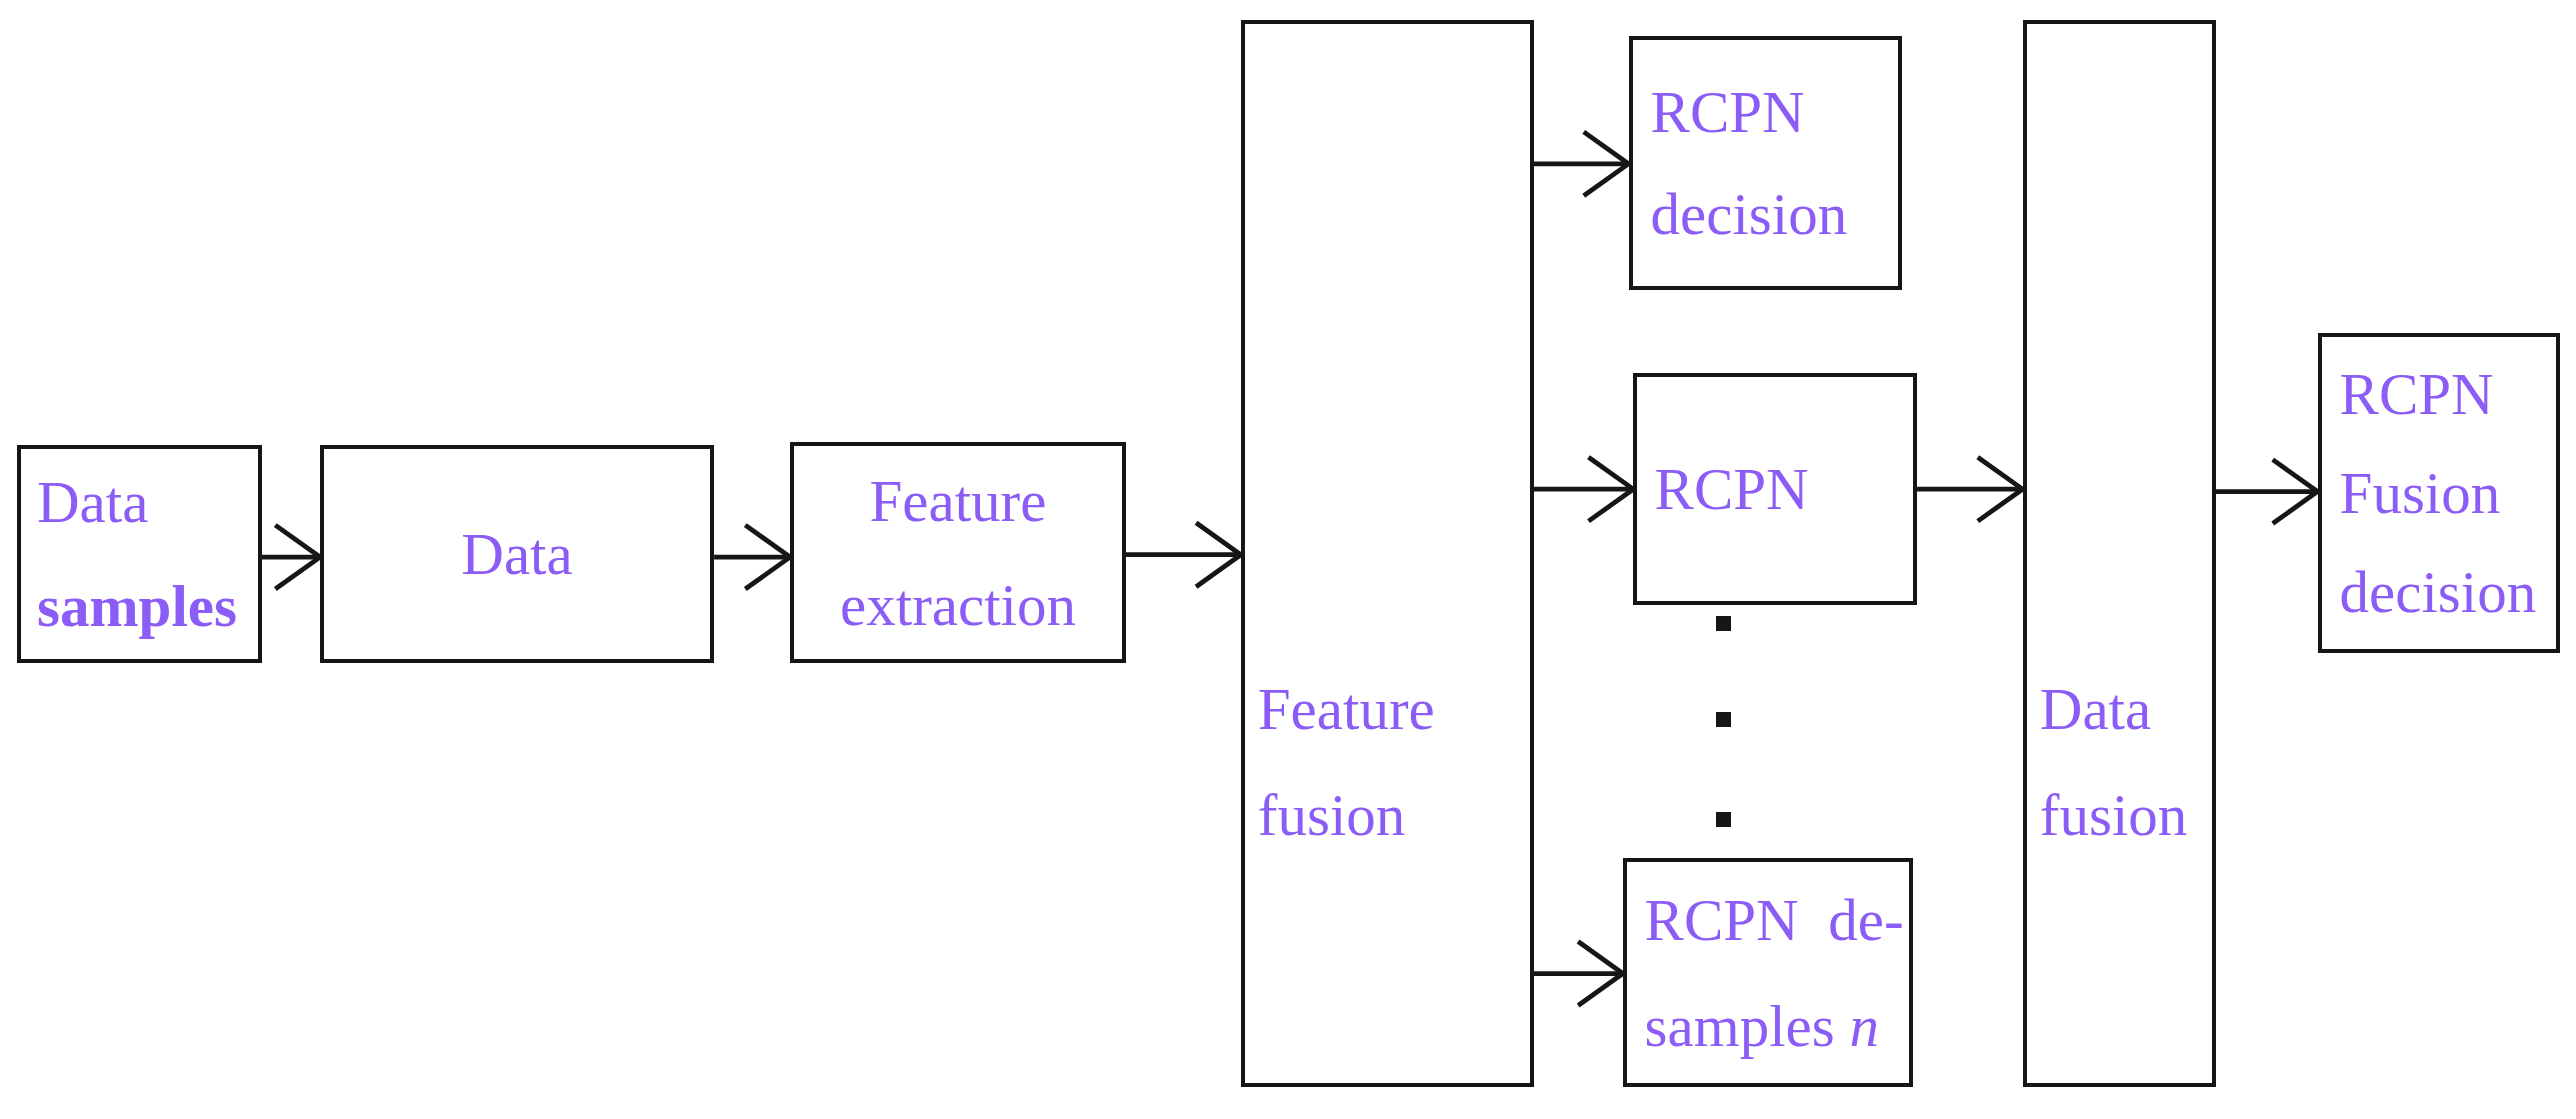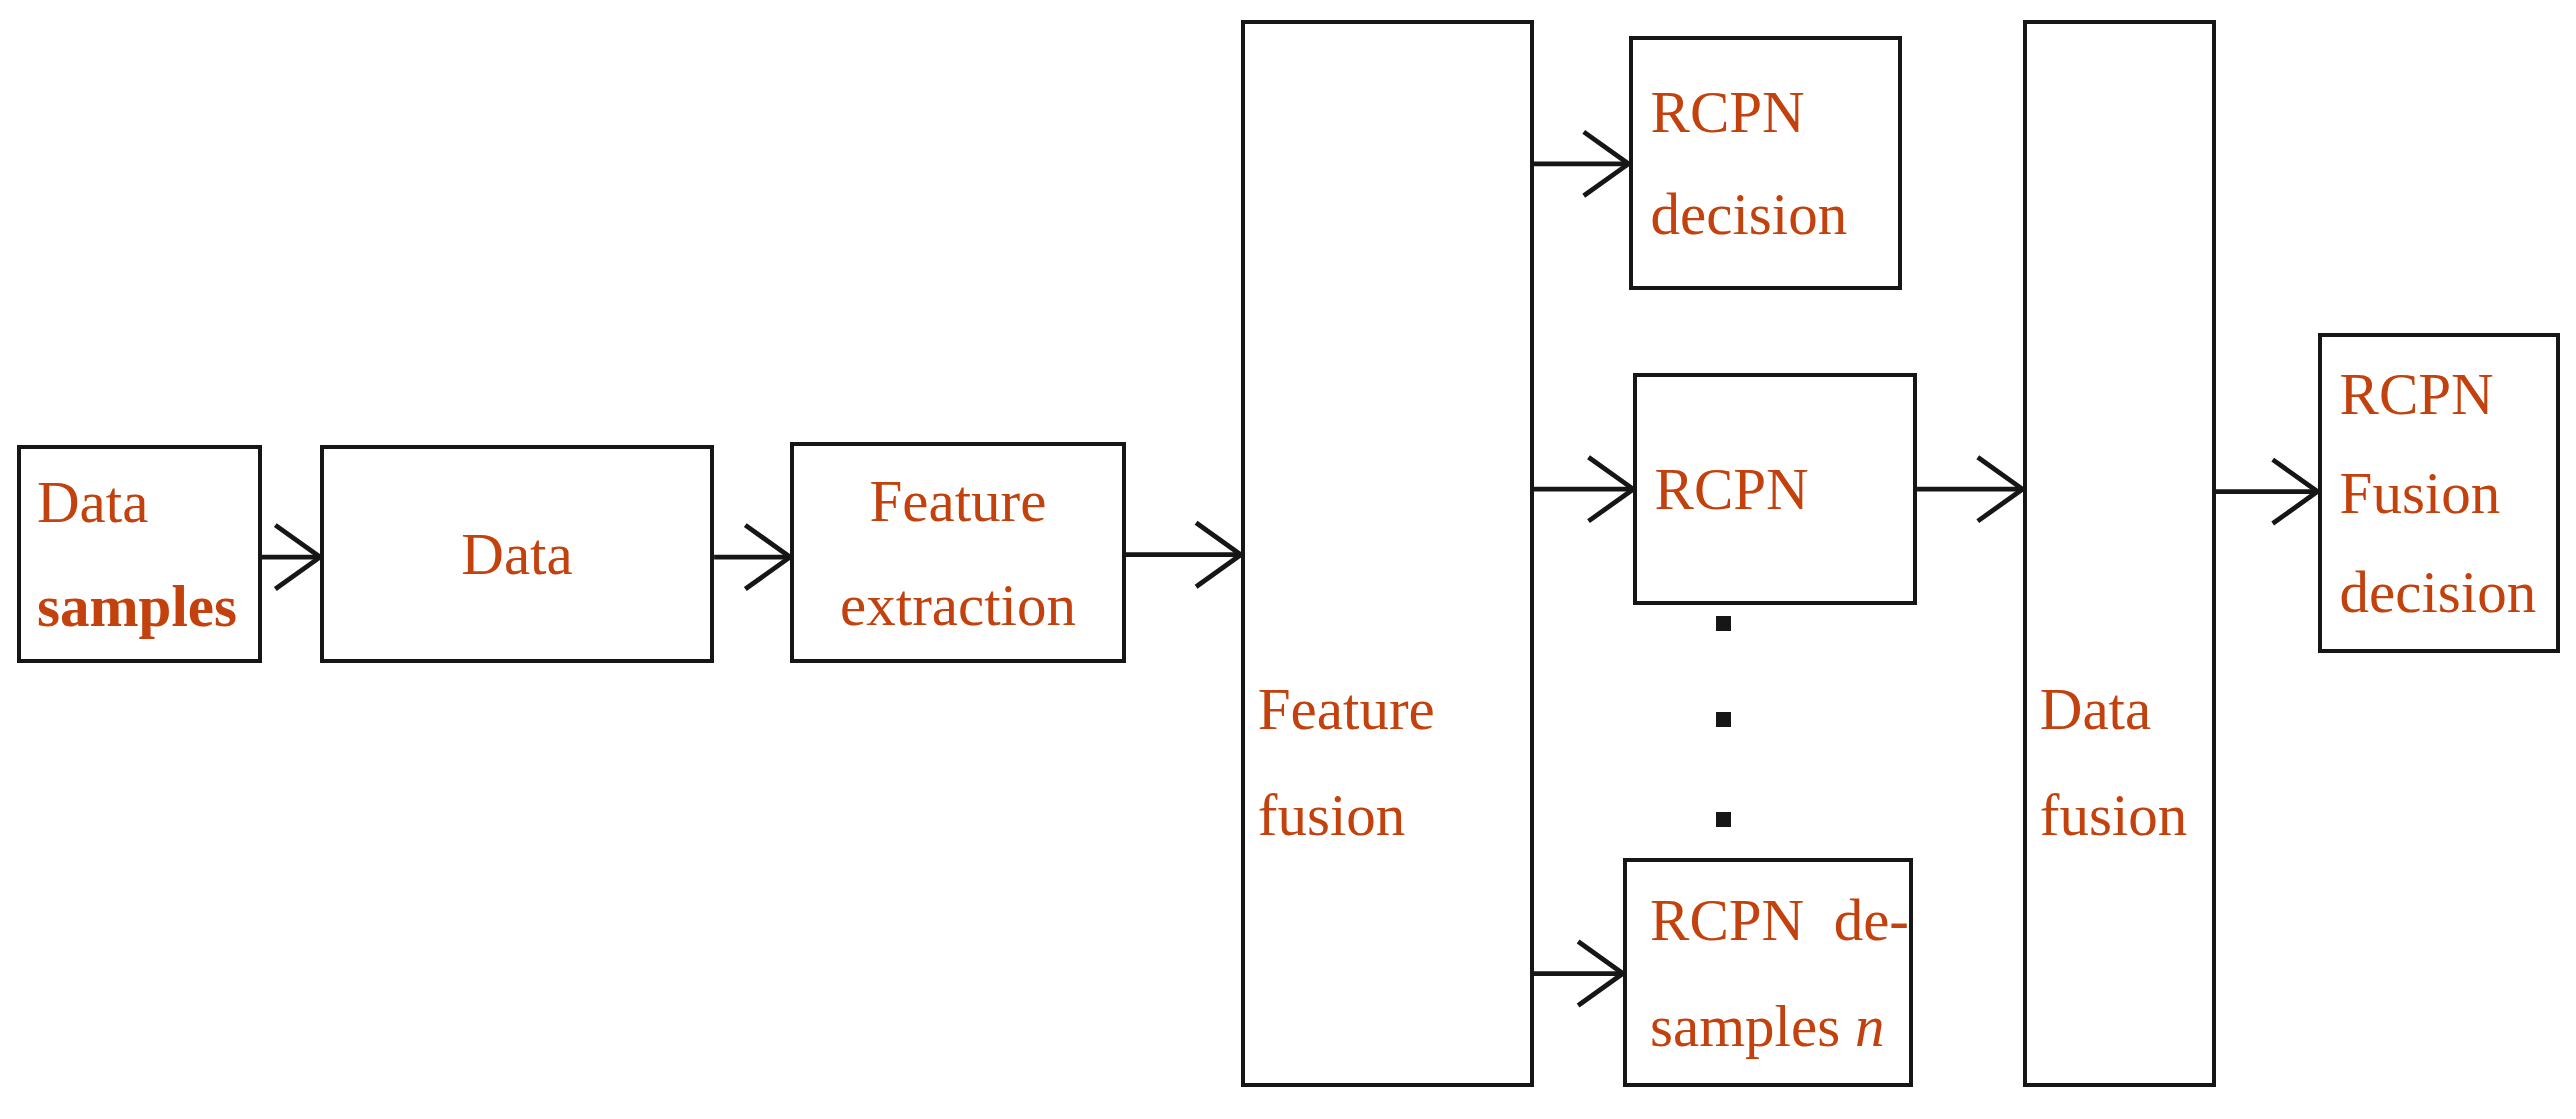--- a/index.html
+++ b/index.html
@@ -20,21 +20,21 @@
   }
   .node {
     position: absolute;
     box-sizing: border-box;
     border-style: solid;
     background: #ffffff;
     display: flex;
     flex-direction: column;
     justify-content: center;
     font-size: 59px;
-    color: #c2410c;
+    color: #8b5cf6;
   }
   .node .line {
     white-space: pre;
   }
   .node .line .seg-italic { font-style: italic; }
   .ellipsis-dot {
     position: absolute;
   }
 </style>
 </head>
@@ -102,21 +102,21 @@
       <div style="padding-left: 17.6px;">
         <div class="line" style="line-height: 102px;"><span>RCPN</span></div>
         <div class="line" style="line-height: 102px;"><span>decision</span></div>
       </div>
     </div>
     <div class="node" style="left: 1633px; top: 373px; width: 284px; height: 232px; border-width: 4.8px; border-color: rgb(22, 22, 22); font-size: 59px; text-align: left;">
       <div style="padding-left: 17.6px;">
         <div class="line" style="line-height: 102px;"><span>RCPN</span></div>
       </div>
     </div>
-    <div class="node" style="left: 1623px; top: 858px; width: 290px; height: 229px; border-width: 4.8px; border-color: rgb(22, 22, 22); font-size: 59px; text-align: left; align-items: flex-end;">
+    <div class="node" style="left: 1623px; top: 858px; width: 290px; height: 229px; border-width: 4.8px; border-color: rgb(22, 22, 22); font-size: 59px; text-align: left;">
       <div style="padding-left: 17.6px;">
         <div class="line" style="line-height: 106px;"><span>RCPN de-</span></div>
         <div class="line" style="line-height: 106px;"><span>samples </span><span class="seg-italic">n</span></div>
       </div>
     </div>
     <div class="node" style="left: 2023px; top: 20px; width: 193px; height: 1067px; border-width: 4.8px; border-color: rgb(22, 22, 22); font-size: 59px; text-align: left; justify-content: flex-start;">
       <div style="padding-left: 12.8px; margin-top: 632px;">
         <div class="line" style="line-height: 106px;"><span>Data</span></div>
         <div class="line" style="line-height: 106px;"><span>fusion</span></div>
       </div>

